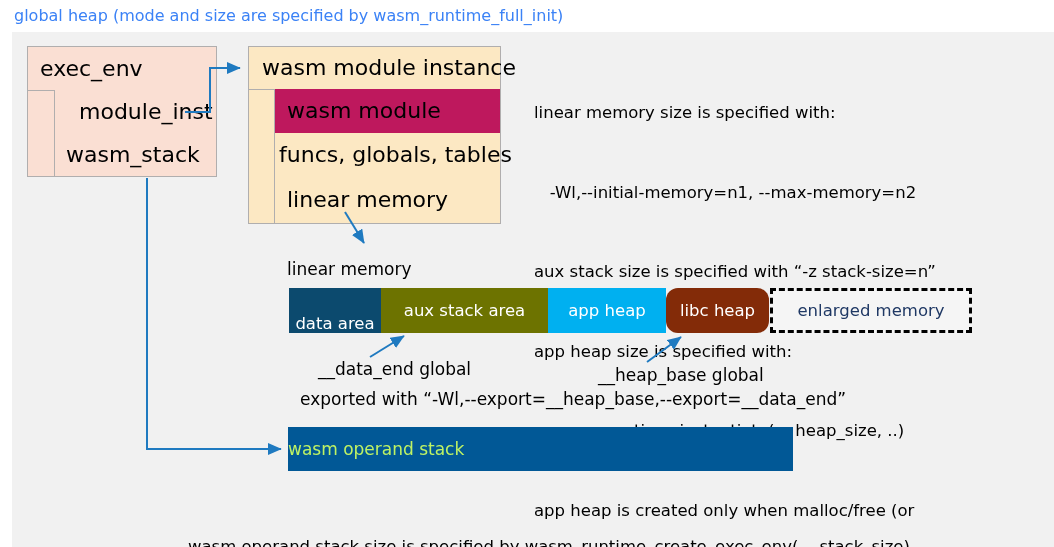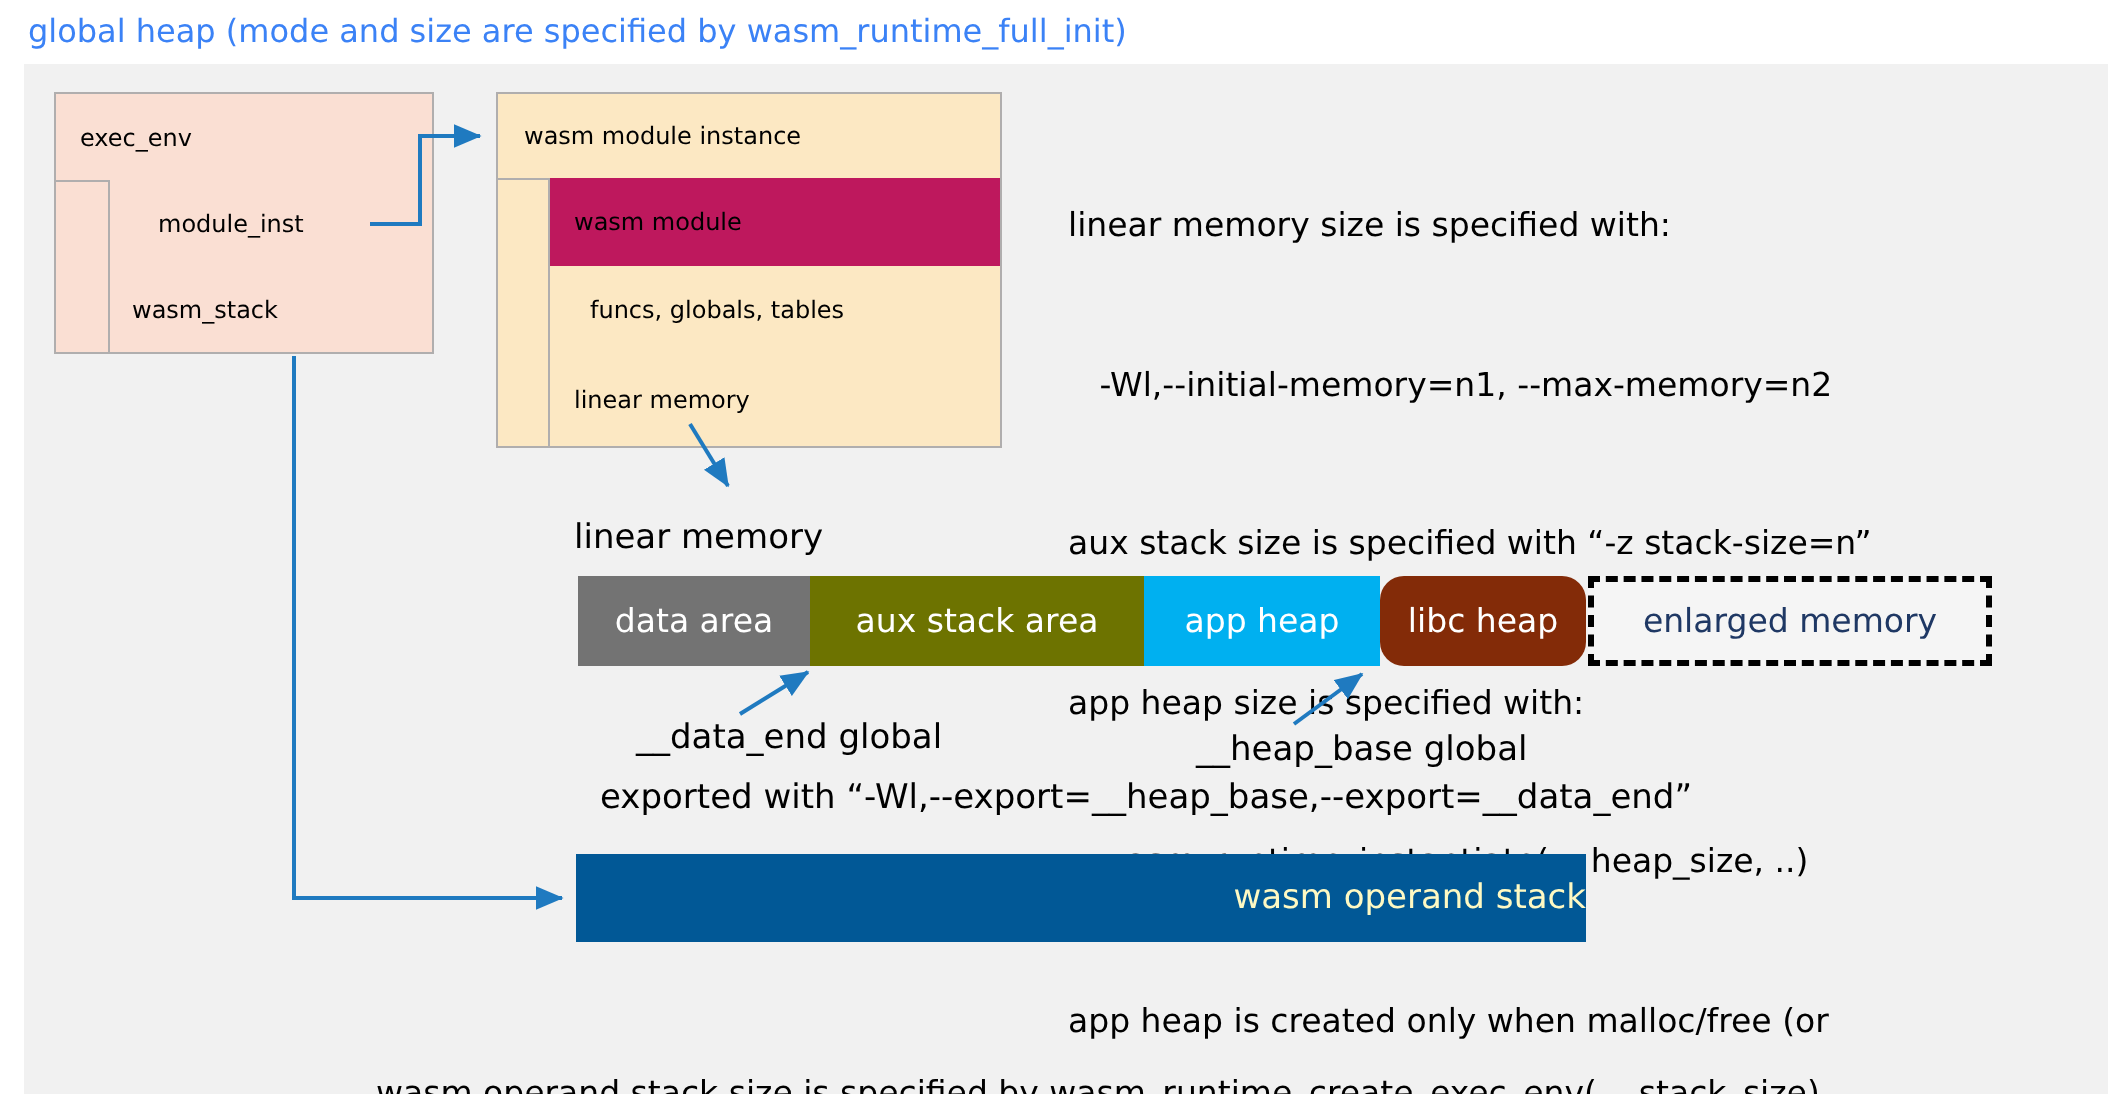--- a/index.html
+++ b/index.html
@@ -42,21 +42,21 @@
   }
   
   .box {
     position: absolute;
     box-sizing: border-box;
     border: 1px solid #b0aeae;
     display: flex;
     align-items: center;
   }
   .box-label {
-    font-size: 12px;
+    font-size: 22px;
     line-height: 20px;
     white-space: nowrap;
   }
   .peach { background: #fadfd3; }
   .cream { background: #fce8c3; }
 
   
   #exec-env-group {
     position: absolute;
     left: 27px;
@@ -98,21 +98,21 @@
   #wmi-indent {
     left: 0; top: 43px; width: 253px; height: 135px;
     border-top: none;
   }
   #wasm-module-row {
     left: 26px; top: 43px; width: 227px; height: 45px;
     padding-left: 12px; border-top: none;
   }
   #funcs-row {
     left: 26px; top: 87px; width: 227px; height: 45px;
-    padding-left: 20px; border-top: none;
+    padding-left: 4px; border-top: none;
   }
   #linear-memory-row {
     left: 26px; top: 131px; width: 227px; height: 47px;
     padding-left: 12px; border-top: none;
   }
 
   
   .notes {
     position: absolute;
     left: 534px;
@@ -189,22 +189,22 @@
   
   #operand-stack-box {
     position: absolute;
     left: 288px;
     top: 427px;
     width: 505px;
     height: 44px;
     background: #015896;
     display: flex;
     align-items: center;
-    justify-content: flex-end;
-    color: #fef9c3;
+    justify-content: flex-start;
+    color: #bef264;
     font-size: 17px;
     white-space: nowrap;
   }
   #bottom-notes {
     position: absolute;
     left: 188px;
     top: 481px;
     font-size: 16.5px;
     line-height: 26.5px;
     white-space: pre;
@@ -264,21 +264,21 @@
     <div>aux stack size is specified with “-z stack-size=n”</div>
     <div>app heap size is specified with:</div>
     <div>   wasm_runtime_instantiate(.., heap_size, ..)</div>
     <div>app heap is created only when malloc/free (or</div>
     
   </div>
 
   <div id="linmem-caption">linear memory</div>
 
   <div id="memory-bar">
-    <div class="seg" id="seg-data" style="width: 116px; background: #737373;">
+    <div class="seg" id="seg-data" style="width: 92px; background: #0c4a6e; align-items: flex-end;">
       <span>data area</span>
     </div>
     <div class="seg" id="seg-aux" style="width: 167px; background: rgb(109, 115, 0);">
       <span>aux stack area</span>
     </div>
     <div class="seg" id="seg-appheap" style="width: 118px; background: rgb(0, 176, 240);">
       <span>app heap</span>
     </div>
     <div class="seg" id="seg-libcheap" style="width: 103px; background: rgb(131, 43, 8);">
       <span>libc heap</span>

